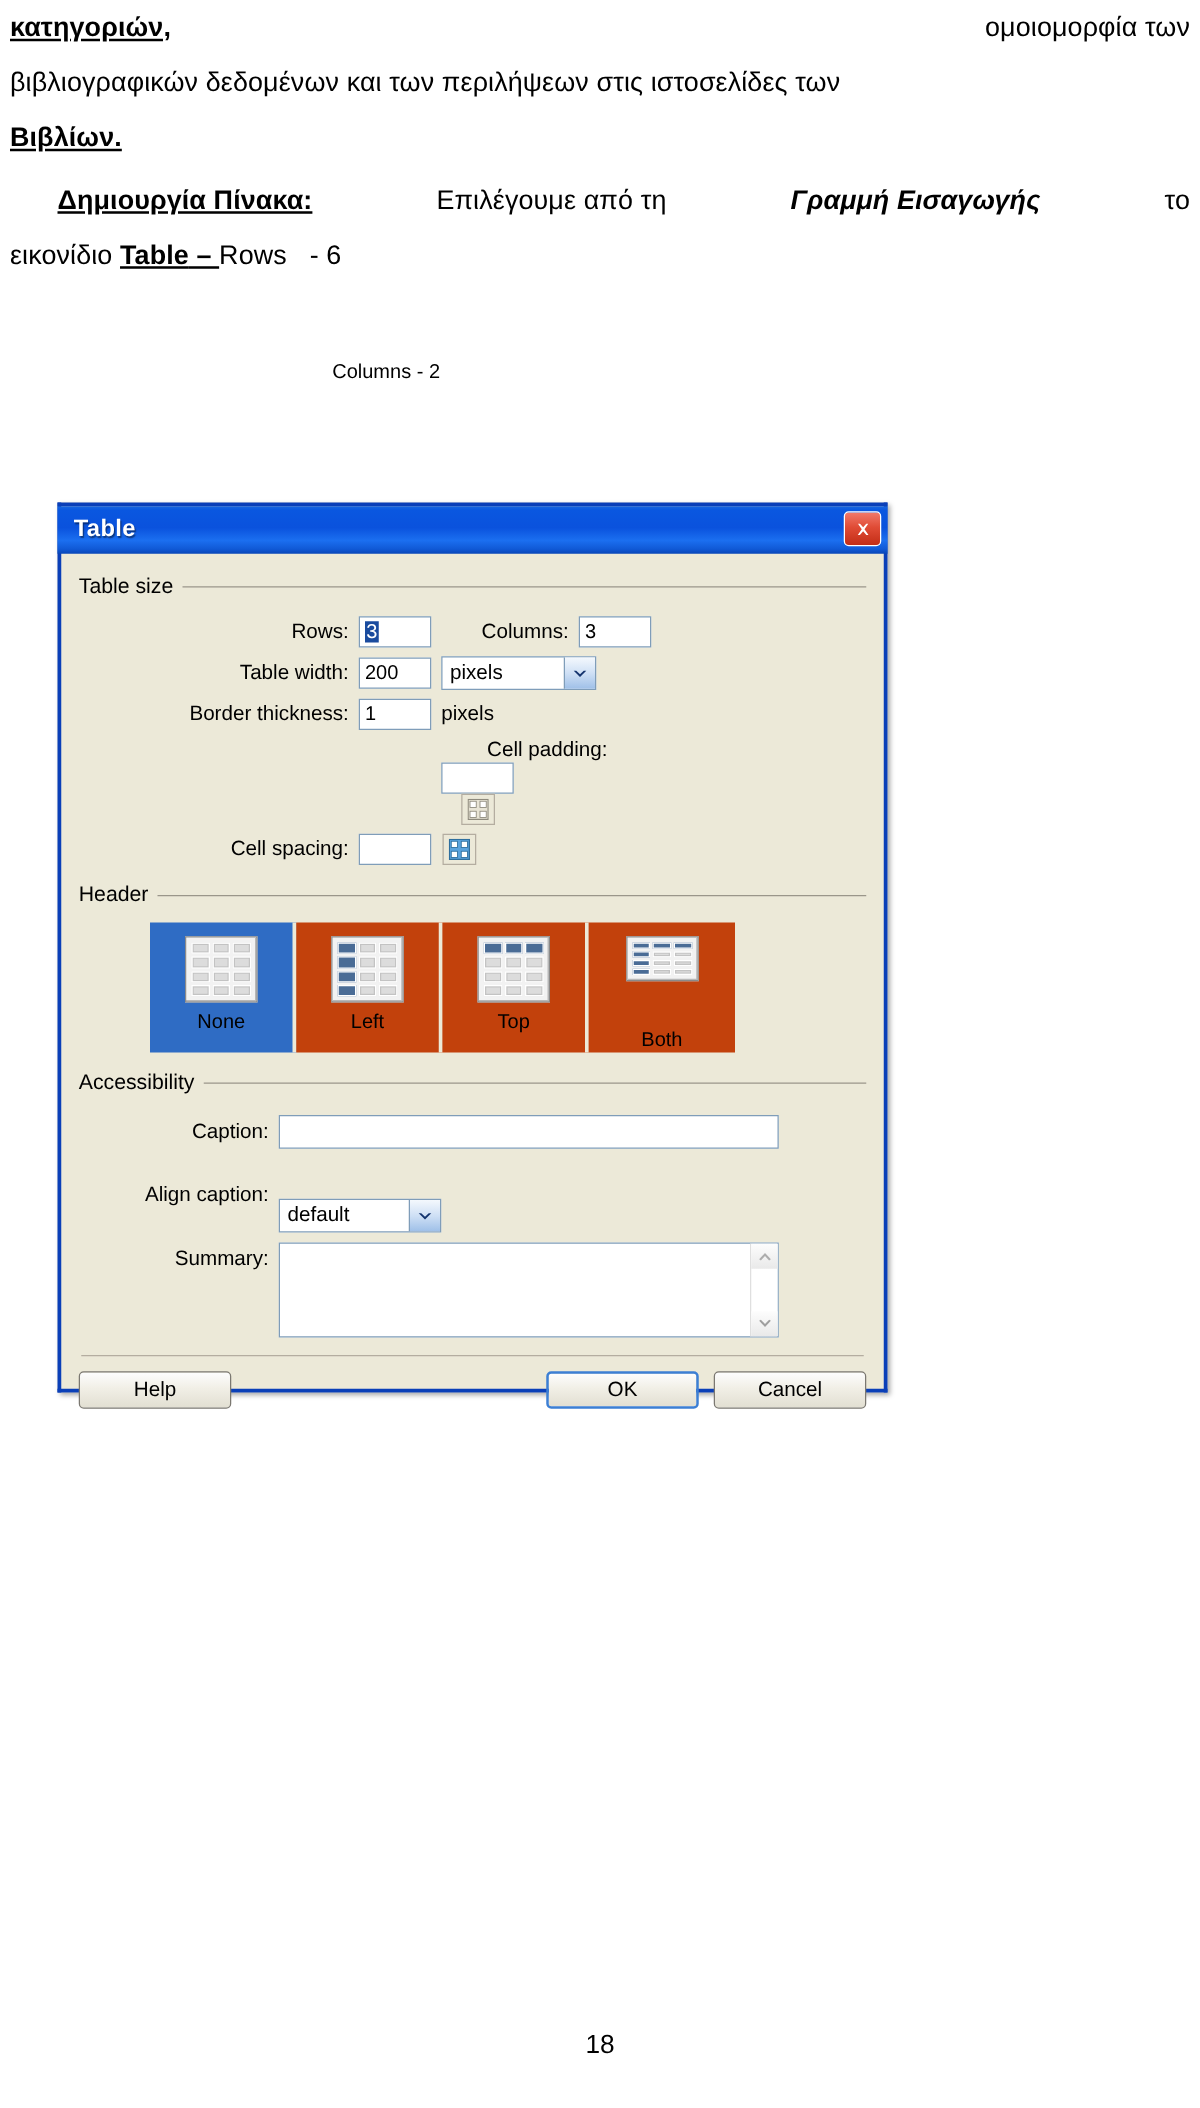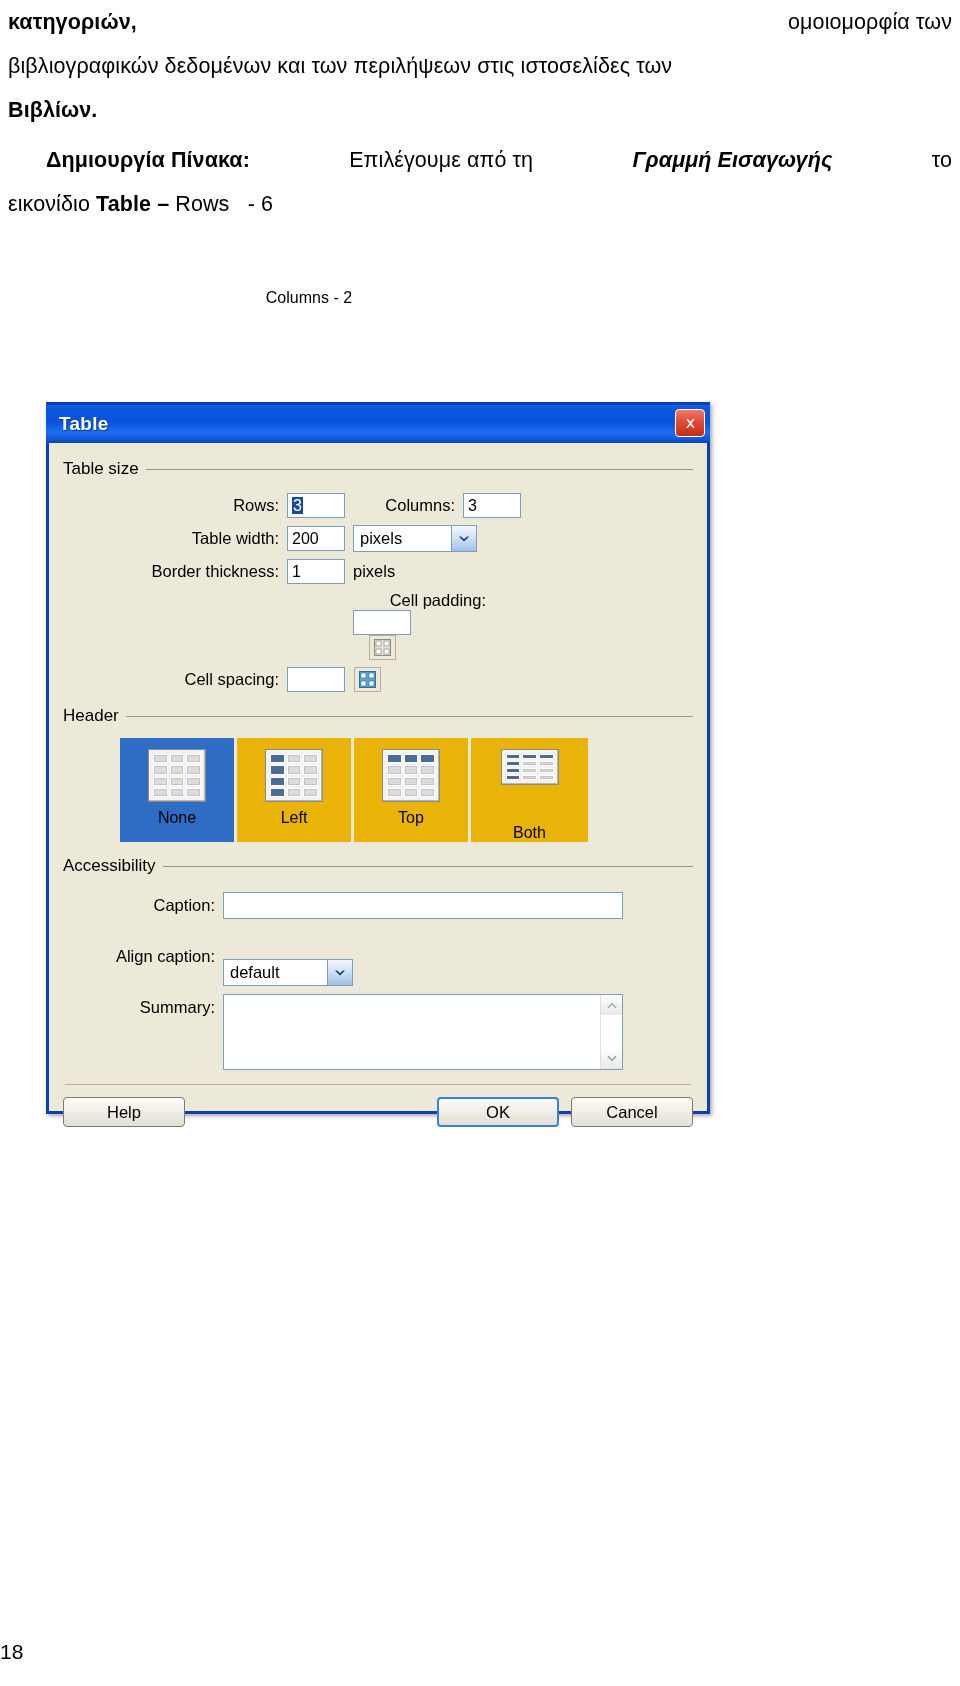--- a/index.html
+++ b/index.html
@@ -29,21 +29,21 @@
     font-size: 21.5px;
     line-height: 44px;
     letter-spacing: 0.1px;
     text-align: justify;
     margin: 0;
   }
   .para-1 {
     text-align: justify;
     text-align-last: justify;
   }
-  .b { font-weight: bold; }
+  .b { font-weight: bold; text-decoration: underline; }
   .bi { font-weight: bold; font-style: italic; }
   .line-justify {
     display: flex;
     justify-content: space-between;
   }
 
   .kv-line {
     font-size: 16px;
     line-height: 48px;
     white-space: pre;
@@ -198,21 +198,21 @@
 
   
   .header-options {
     display: flex;
     margin-top: 12px;
     margin-left: 57px;
   }
   .hopt {
     width: 117px;
     height: 104px;
-    background: #eab308;
+    background: #c2410c;
     border-right: 3px solid #ece9d8;
     display: flex;
     flex-direction: column;
     align-items: center;
     justify-content: flex-start;
     padding-top: 11px;
     box-sizing: border-box;
   }
   .hopt.selected {
     background: #2f6cc4;
@@ -301,21 +301,22 @@
   }
   .btn.default {
     border: 2px solid #3c7fd4;
   }
 
   
   .page-num {
     position: absolute;
     left: 0;
     right: 0;
-    bottom: 22px;
+    bottom: 38px;
+    text-align: center;
     font-size: 21px;
   }
 </style>
 </head>
 <body>
 
 <div class="doc-text">
 
   <div class="para para-1 line-justify">
       <span class="b">κατηγοριών,</span>

